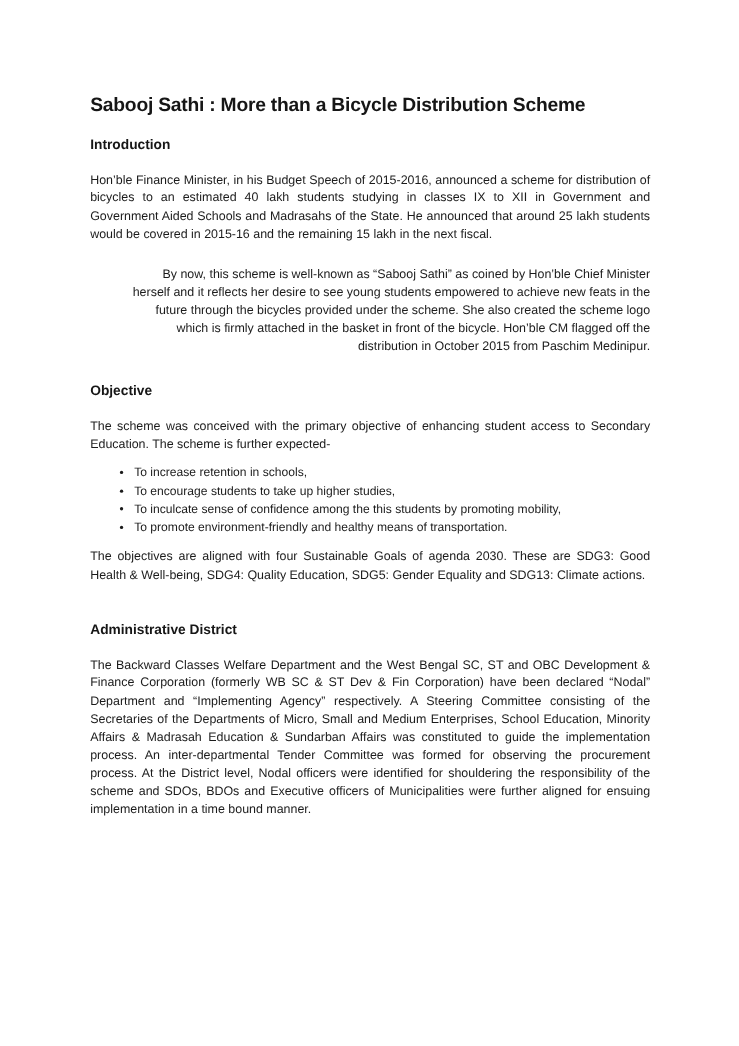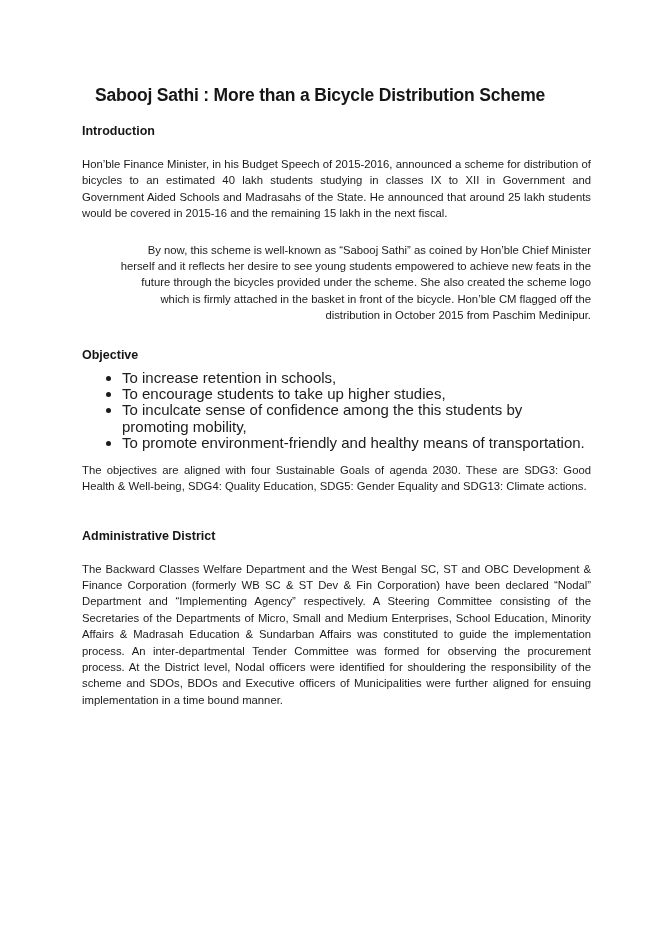--- a/index.html
+++ b/index.html
@@ -18,21 +18,21 @@
     box-sizing: border-box;
     width: 672px;
     height: 951px;
     padding: 85px 81px 40px 82px;
     background: #ffffff;
   }
   .doc-title {
     font-size: 17.5px;
     font-weight: bold;
     letter-spacing: -0.2px;
-    margin: 0 0 18px 13px;
+    margin: 0 0 18px 0;
     color: #161616;
   }
   .section-heading {
     font-size: 12.5px;
     font-weight: bold;
     margin: 0 0 18px 0;
     color: #161616;
   }
   p.body-text {
     font-size: 11.3px;
@@ -42,21 +42,21 @@
   }
   p.justified { text-align: justify; }
   p.left { text-align: right; margin-left: 36px; }
   .spacer-before-objective { height: 4px; }
   ul.bullet-list {
     margin: -10px 0 10px 0;
     padding: 0 0 0 40px;
     list-style: disc outside;
   }
   ul.bullet-list li {
-    font-size: 15px;
+    font-size: 11px;
     line-height: 16.4px;
     color: #1b1b1b;
   }
   .big-gap { height: 14px; }
   p.no-bottom { margin-bottom: 0; }
 </style>
 </head>
 <body>
 
 <div class="page">
@@ -66,20 +66,21 @@
   <h2 class="section-heading">Introduction</h2>
 
   <p class="body-text justified">Hon’ble Finance Minister, in his Budget Speech of 2015-2016, announced a scheme for distribution of bicycles to an estimated 40 lakh students studying in classes IX to XII in Government and Government Aided Schools and Madrasahs of the State. He announced that around 25 lakh students would be covered in 2015-16 and the remaining 15 lakh in the next fiscal.</p>
 
   <p class="body-text left">By now, this scheme is well-known as “Sabooj Sathi” as coined by Hon’ble Chief Minister herself and it reflects her desire to see young students empowered to achieve new feats in the future through the bicycles provided under the scheme. She also created the scheme logo which is firmly attached in the basket in front of the bicycle. Hon’ble CM flagged off the distribution in October 2015 from Paschim Medinipur.</p>
 
   <div class="spacer-before-objective"></div>
 
   <h2 class="section-heading">Objective</h2>
 
+  <p class="body-text justified">The scheme was conceived with the primary objective of enhancing student access to Secondary Education. The scheme is further expected-</p>
 
   <ul class="bullet-list">
     <li>To increase retention in schools,</li>
     <li>To encourage students to take up higher studies,</li>
     <li>To inculcate sense of confidence among the this students by promoting mobility,</li>
     <li>To promote environment-friendly and healthy means of transportation.</li>
   </ul>
 
   <p class="body-text justified">The objectives are aligned with four Sustainable Goals of agenda 2030. These are SDG3:  Good Health &amp; Well-being, SDG4: Quality Education, SDG5: Gender Equality and SDG13: Climate actions.</p>
 

